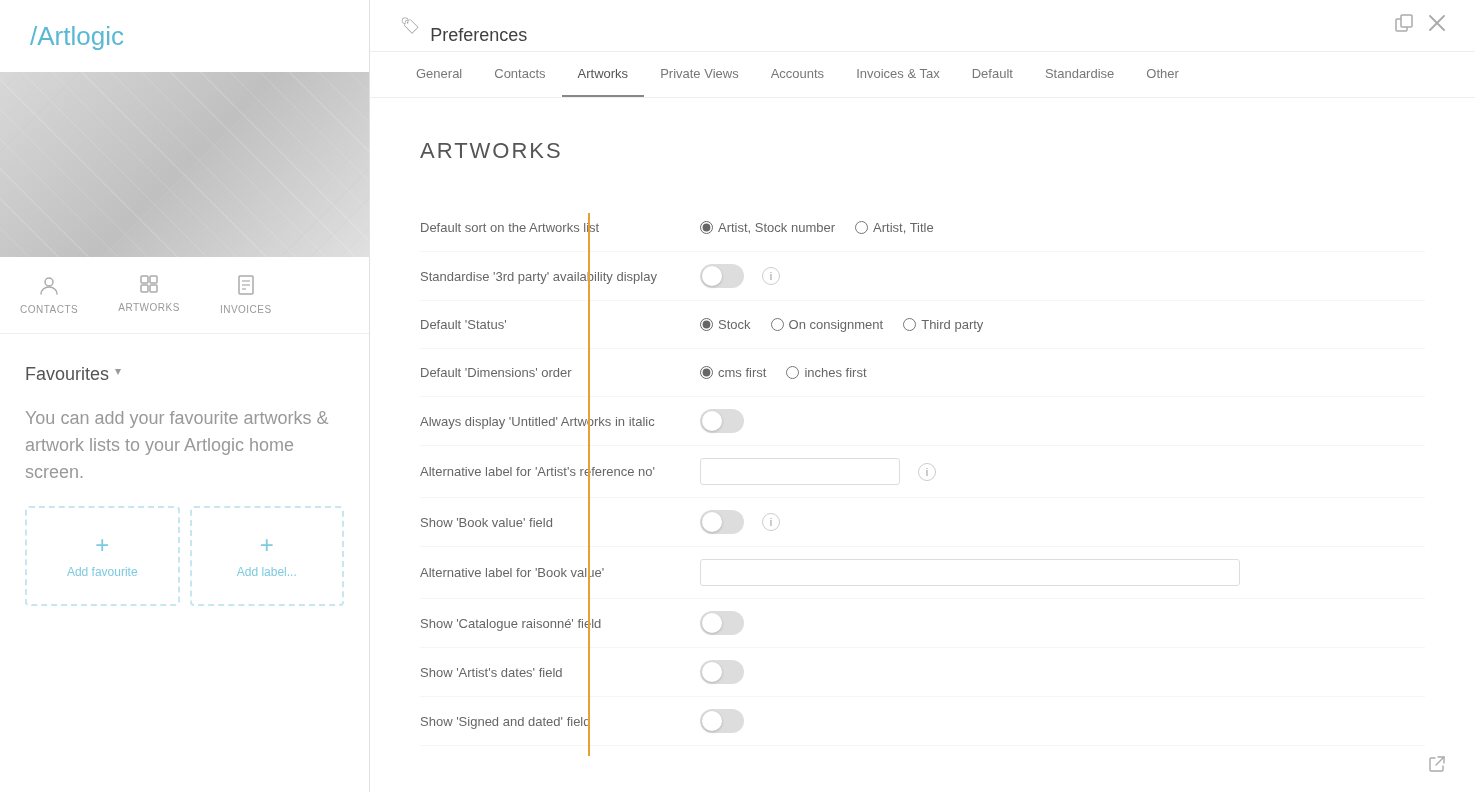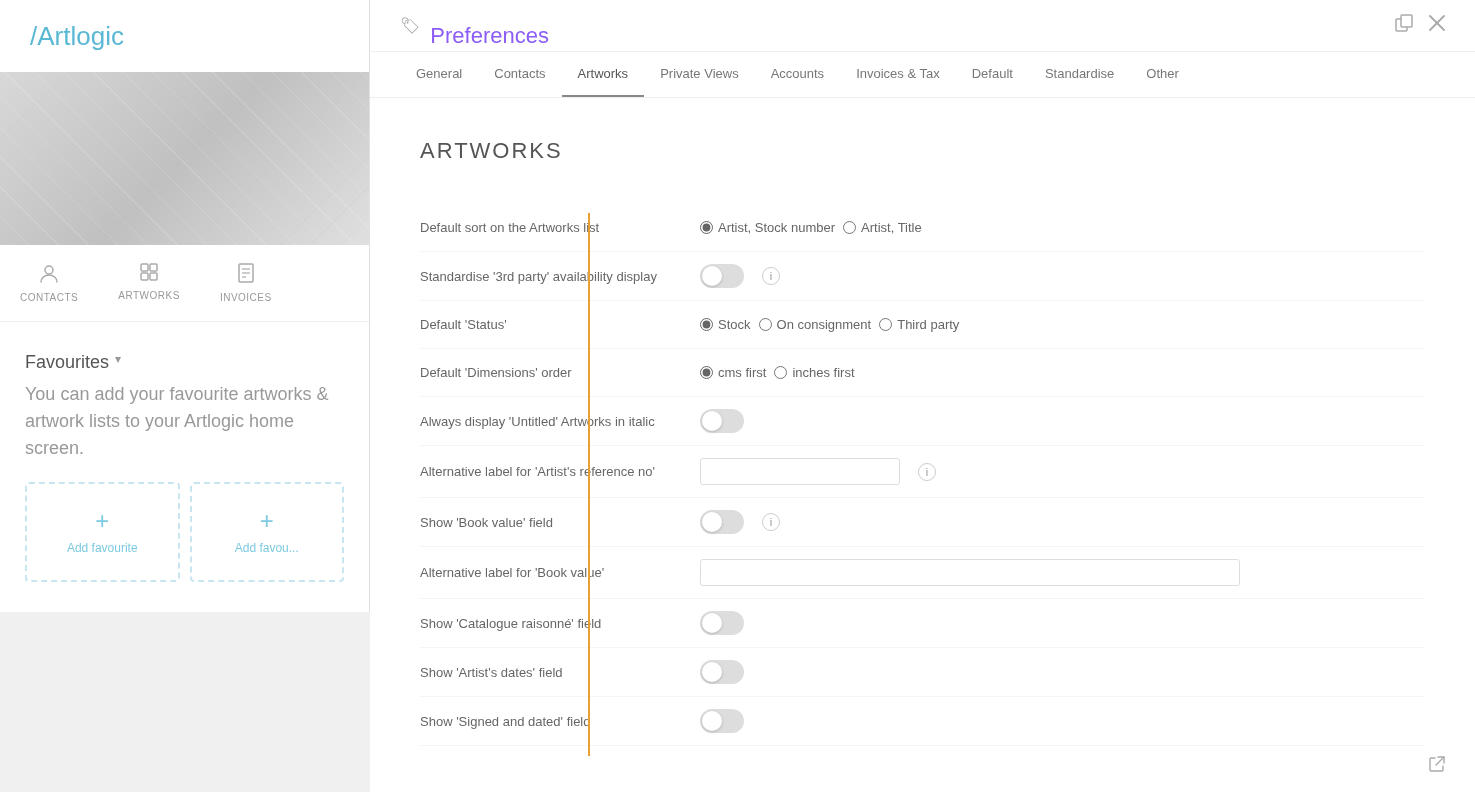--- a/index.html
+++ b/index.html
@@ -1,21 +1,21 @@
 <!DOCTYPE html>
 <html><head>
   <meta charset="utf-8">
   <style>
     * { box-sizing: border-box; margin: 0; padding: 0; }
     body { font-family: -apple-system, BlinkMacSystemFont, 'Segoe UI', sans-serif; background: #f0f0f0; display: flex; width: 1475px; height: 792px; overflow: hidden; }
 
     
     .sidebar {
       width: 370px;
-      height: 612px;
+      height: 792px;
       background: #fff;
       flex-shrink: 0;
       display: flex;
       flex-direction: column;
       border-right: 1px solid #e0e0e0;
     }
     .sidebar-logo {
       padding: 20px 30px;
       color: #5bb8d4;
       font-size: 28px;
@@ -59,21 +59,21 @@
       font-size: 18px;
       color: #aaa;
     }
     .sidebar-content {
       padding: 30px 25px;
     }
     .favourites-title {
       font-size: 18px;
       color: #555;
       font-weight: 300;
-      margin-bottom: 8px;
+      margin-bottom: 20px;
       display: flex;
       align-items: flex-start;
       gap: 6px;
     }
     .favourites-desc {
       font-size: 18px;
       color: #999;
       line-height: 1.5;
       margin-bottom: 20px;
     }
@@ -117,22 +117,22 @@
       height: 52px;
       border-bottom: 1px solid #eee;
       flex-shrink: 0;
     }
     .dialog-title-area {
       display: flex;
       align-items: center;
       gap: 10px;
     }
     .dialog-title {
-      font-size: 22px;
-      color: #8b5cf6;
+      font-size: 18px;
+      color: #404040;
       font-weight: 300;
       margin-top: 20px;
     }
     .dialog-title-icon {
       color: #999;
       font-size: 16px;
     }
     .dialog-actions {
       display: flex;
       gap: 16px;
@@ -199,21 +199,21 @@
       display: flex;
       align-items: center;
       gap: 12px;
       flex: 1;
     }
 
     
     .radio-group {
       display: flex;
       align-items: center;
-      gap: 8px;
+      gap: 20px;
     }
     .radio-option {
       display: flex;
       align-items: center;
       gap: 5px;
       font-size: 13px;
       color: #666;
       cursor: pointer;
     }
     .radio-option input[type="radio"] {
@@ -376,21 +376,21 @@
       <span style="font-size:12px;color:#999;">▾</span>
     </div>
     <div class="favourites-desc">You can add your favourite artworks &amp; artwork lists to your Artlogic home screen.</div>
     <div class="fav-grid">
       <div class="fav-card">
         <span class="plus">+</span>
         <span>Add favourite</span>
       </div>
       <div class="fav-card">
         <span class="plus">+</span>
-        <span>Add favou...</span>
+        <span>Add label...</span>
       </div>
     </div>
   </div>
 </div>
 
 <div class="main-dialog">
 
   <div class="dialog-header">
     <div class="dialog-title-area">
       <span class="dialog-title-icon">🏷</span>

